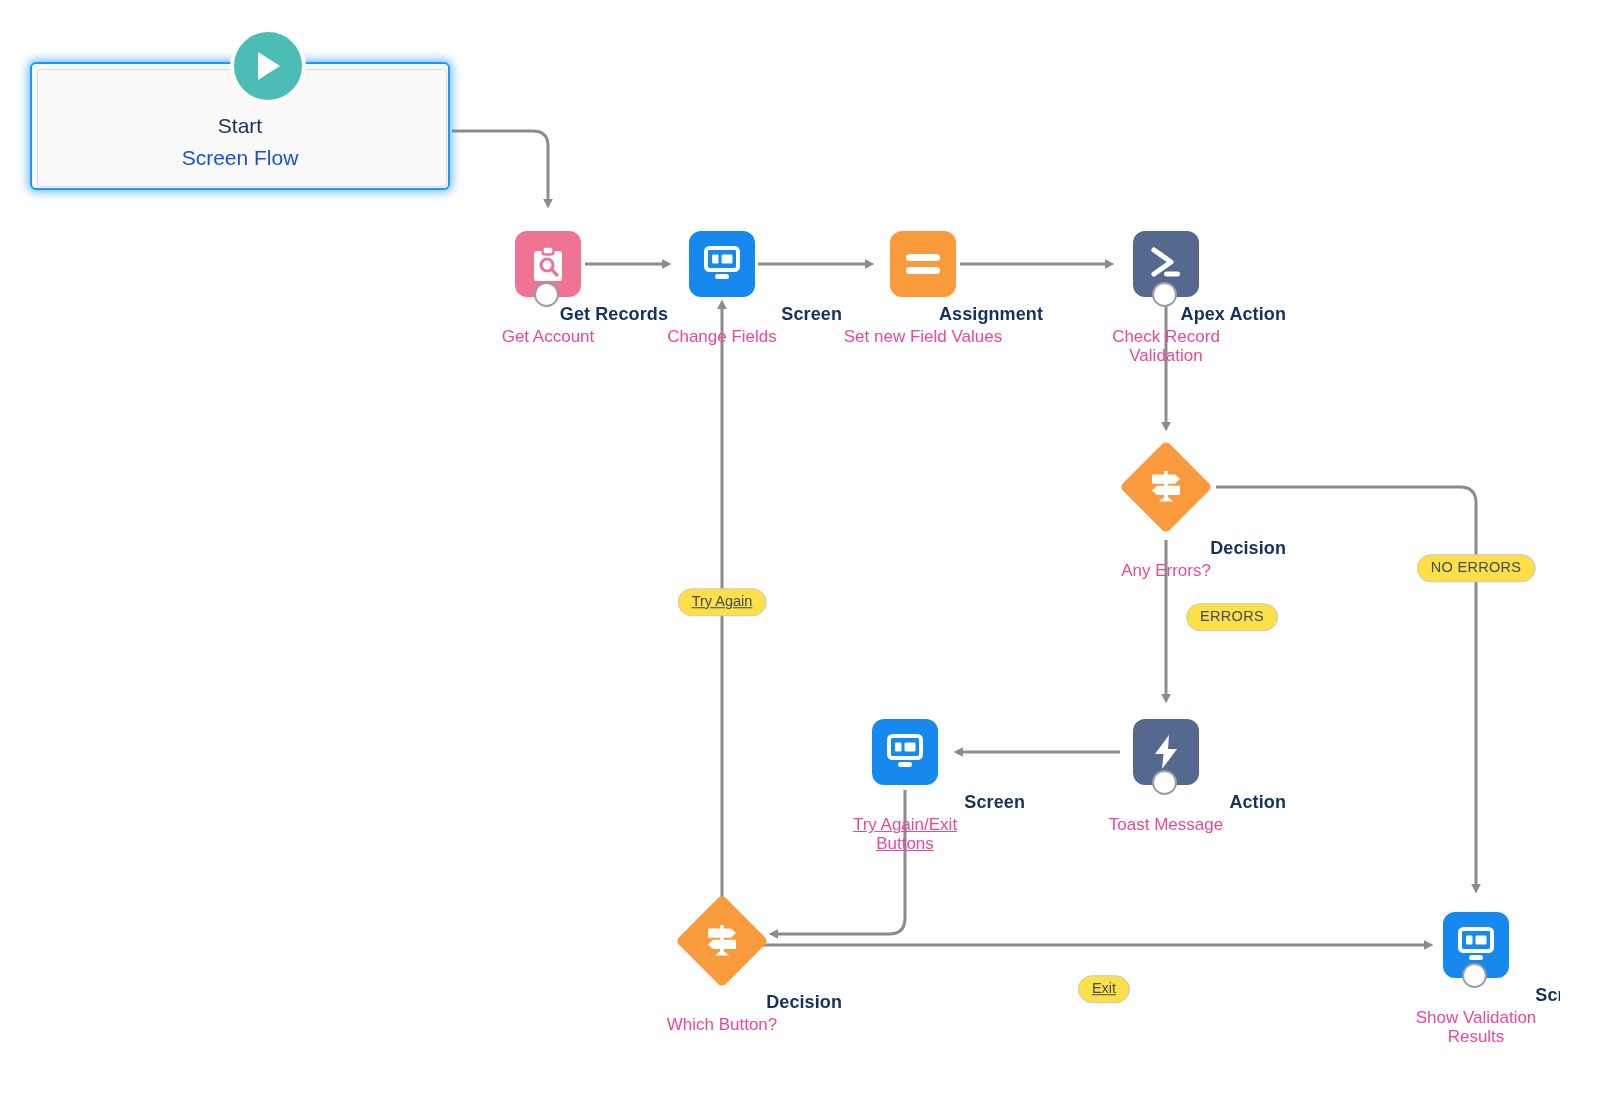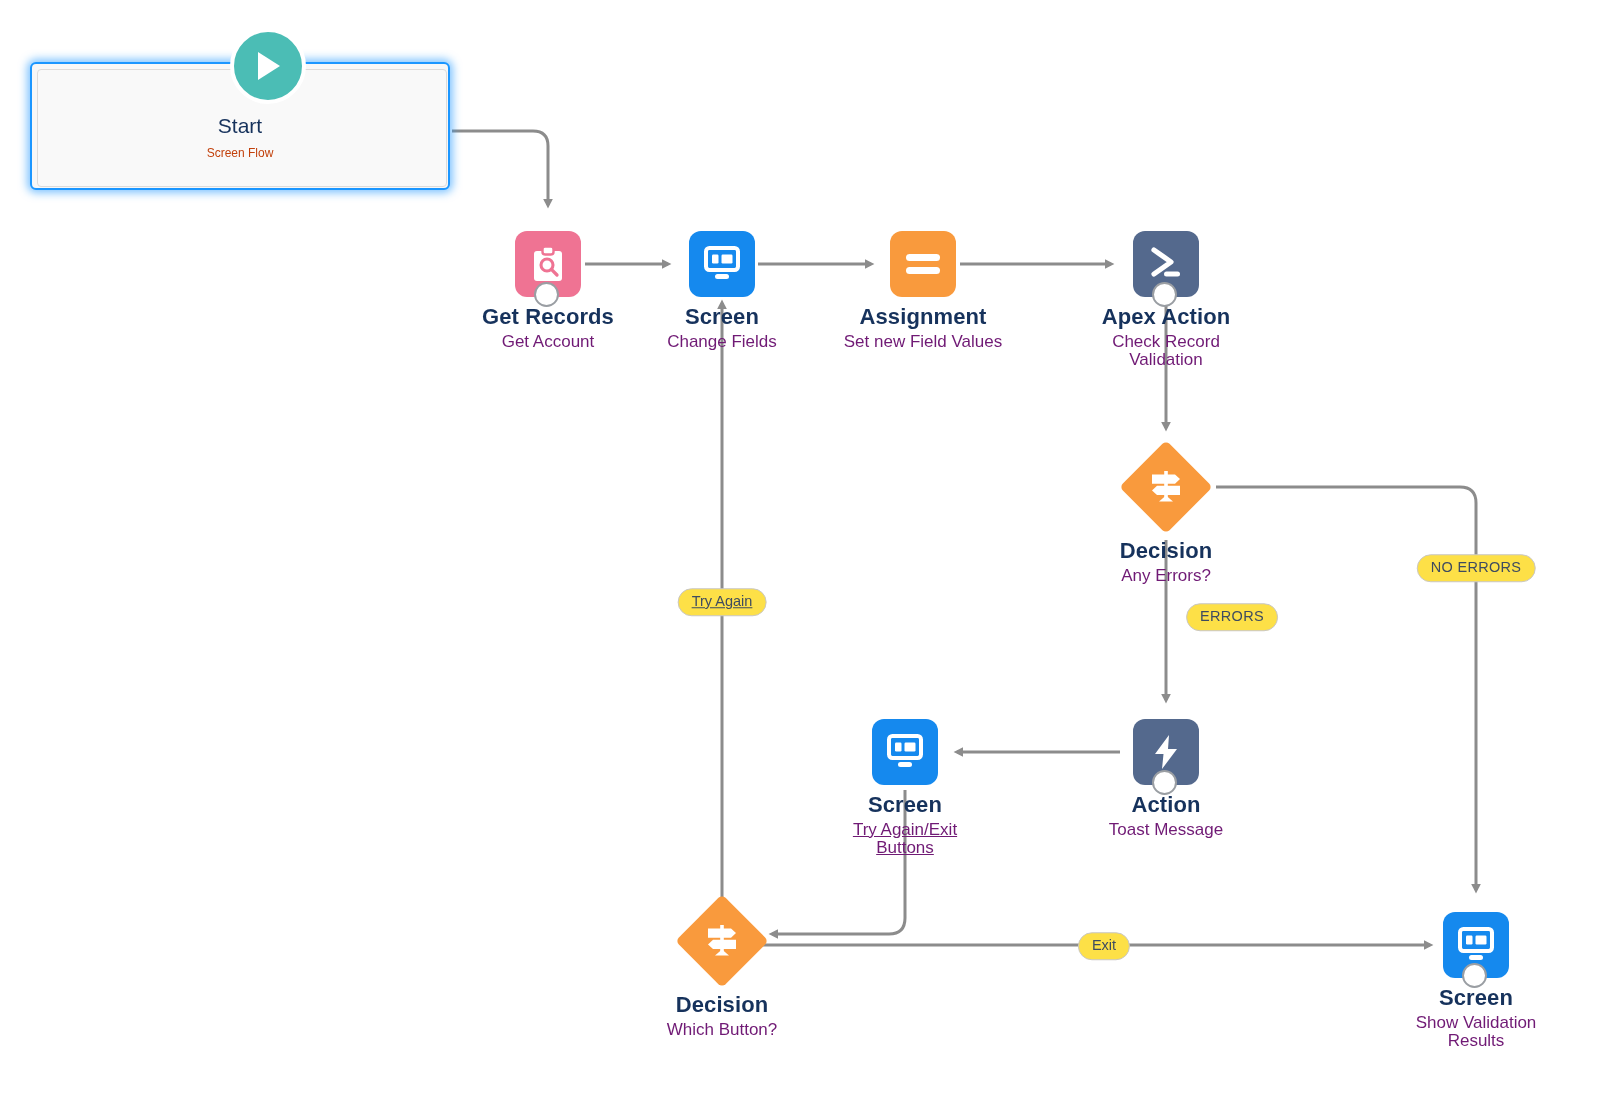--- a/index.html
+++ b/index.html
@@ -46,30 +46,31 @@
   }
   .node .labels {
     position: absolute;
     left: -120px;
     top: 41px;
     width: 240px;
     text-align: center;
     line-height: 1.08;
   }
   .node .t1 {
-    font-size: 22px;
+    font-size: 18px;
     font-weight: bold;
     color: #16325c;
     letter-spacing: .1px;
     white-space: nowrap;
+    text-align: right;
   }
   .node .t2 {
     font-size: 17px;
     font-weight: normal;
-    color: #701a75;
+    color: #ec4899;
     margin-top: 4px;
   }
   .badge {
     position: absolute;
     left: -14px;
     top: 18px;
     width: 25px;
     height: 25px;
     border-radius: 50%;
     background: #ffffff;
@@ -149,22 +150,22 @@
     top: 52px;
     width: 420px;
     text-align: center;
   }
   #start-title {
     font-size: 21px;
     color: #16325c;
     font-weight: normal;
   }
   #start-sub {
-    font-size: 12px;
-    color: #c2410c;
+    font-size: 21px;
+    color: #1d4ed8;
     margin-top: 8px;
   }
 
   
   .pill {
     position: absolute;
     transform: translate(-50%, -50%);
     background: #fde047;
     border: 1.4px solid #c9c7c5;
     border-radius: 14px;
@@ -360,15 +361,15 @@
     <div class="badge"></div>
     <div class="labels">
       <div class="t1">Screen</div>
       <div class="t2" style="max-width:150px;margin-left:auto;margin-right:auto;">Show Validation Results</div>
     </div>
   </div>
 
   <div class="pill" style="left:722px; top:602px;text-decoration:underline;">Try Again</div>
   <div class="pill caps" style="left:1232px; top:617px;">ERRORS</div>
   <div class="pill caps" style="left:1476px; top:568px;">NO ERRORS</div>
-  <div class="pill" style="left:1104px; top:946px;">Exit</div>
+  <div class="pill" style="left:1104px; top:989px;text-decoration:underline;">Exit</div>
 
 </div>
 
 </body></html>

